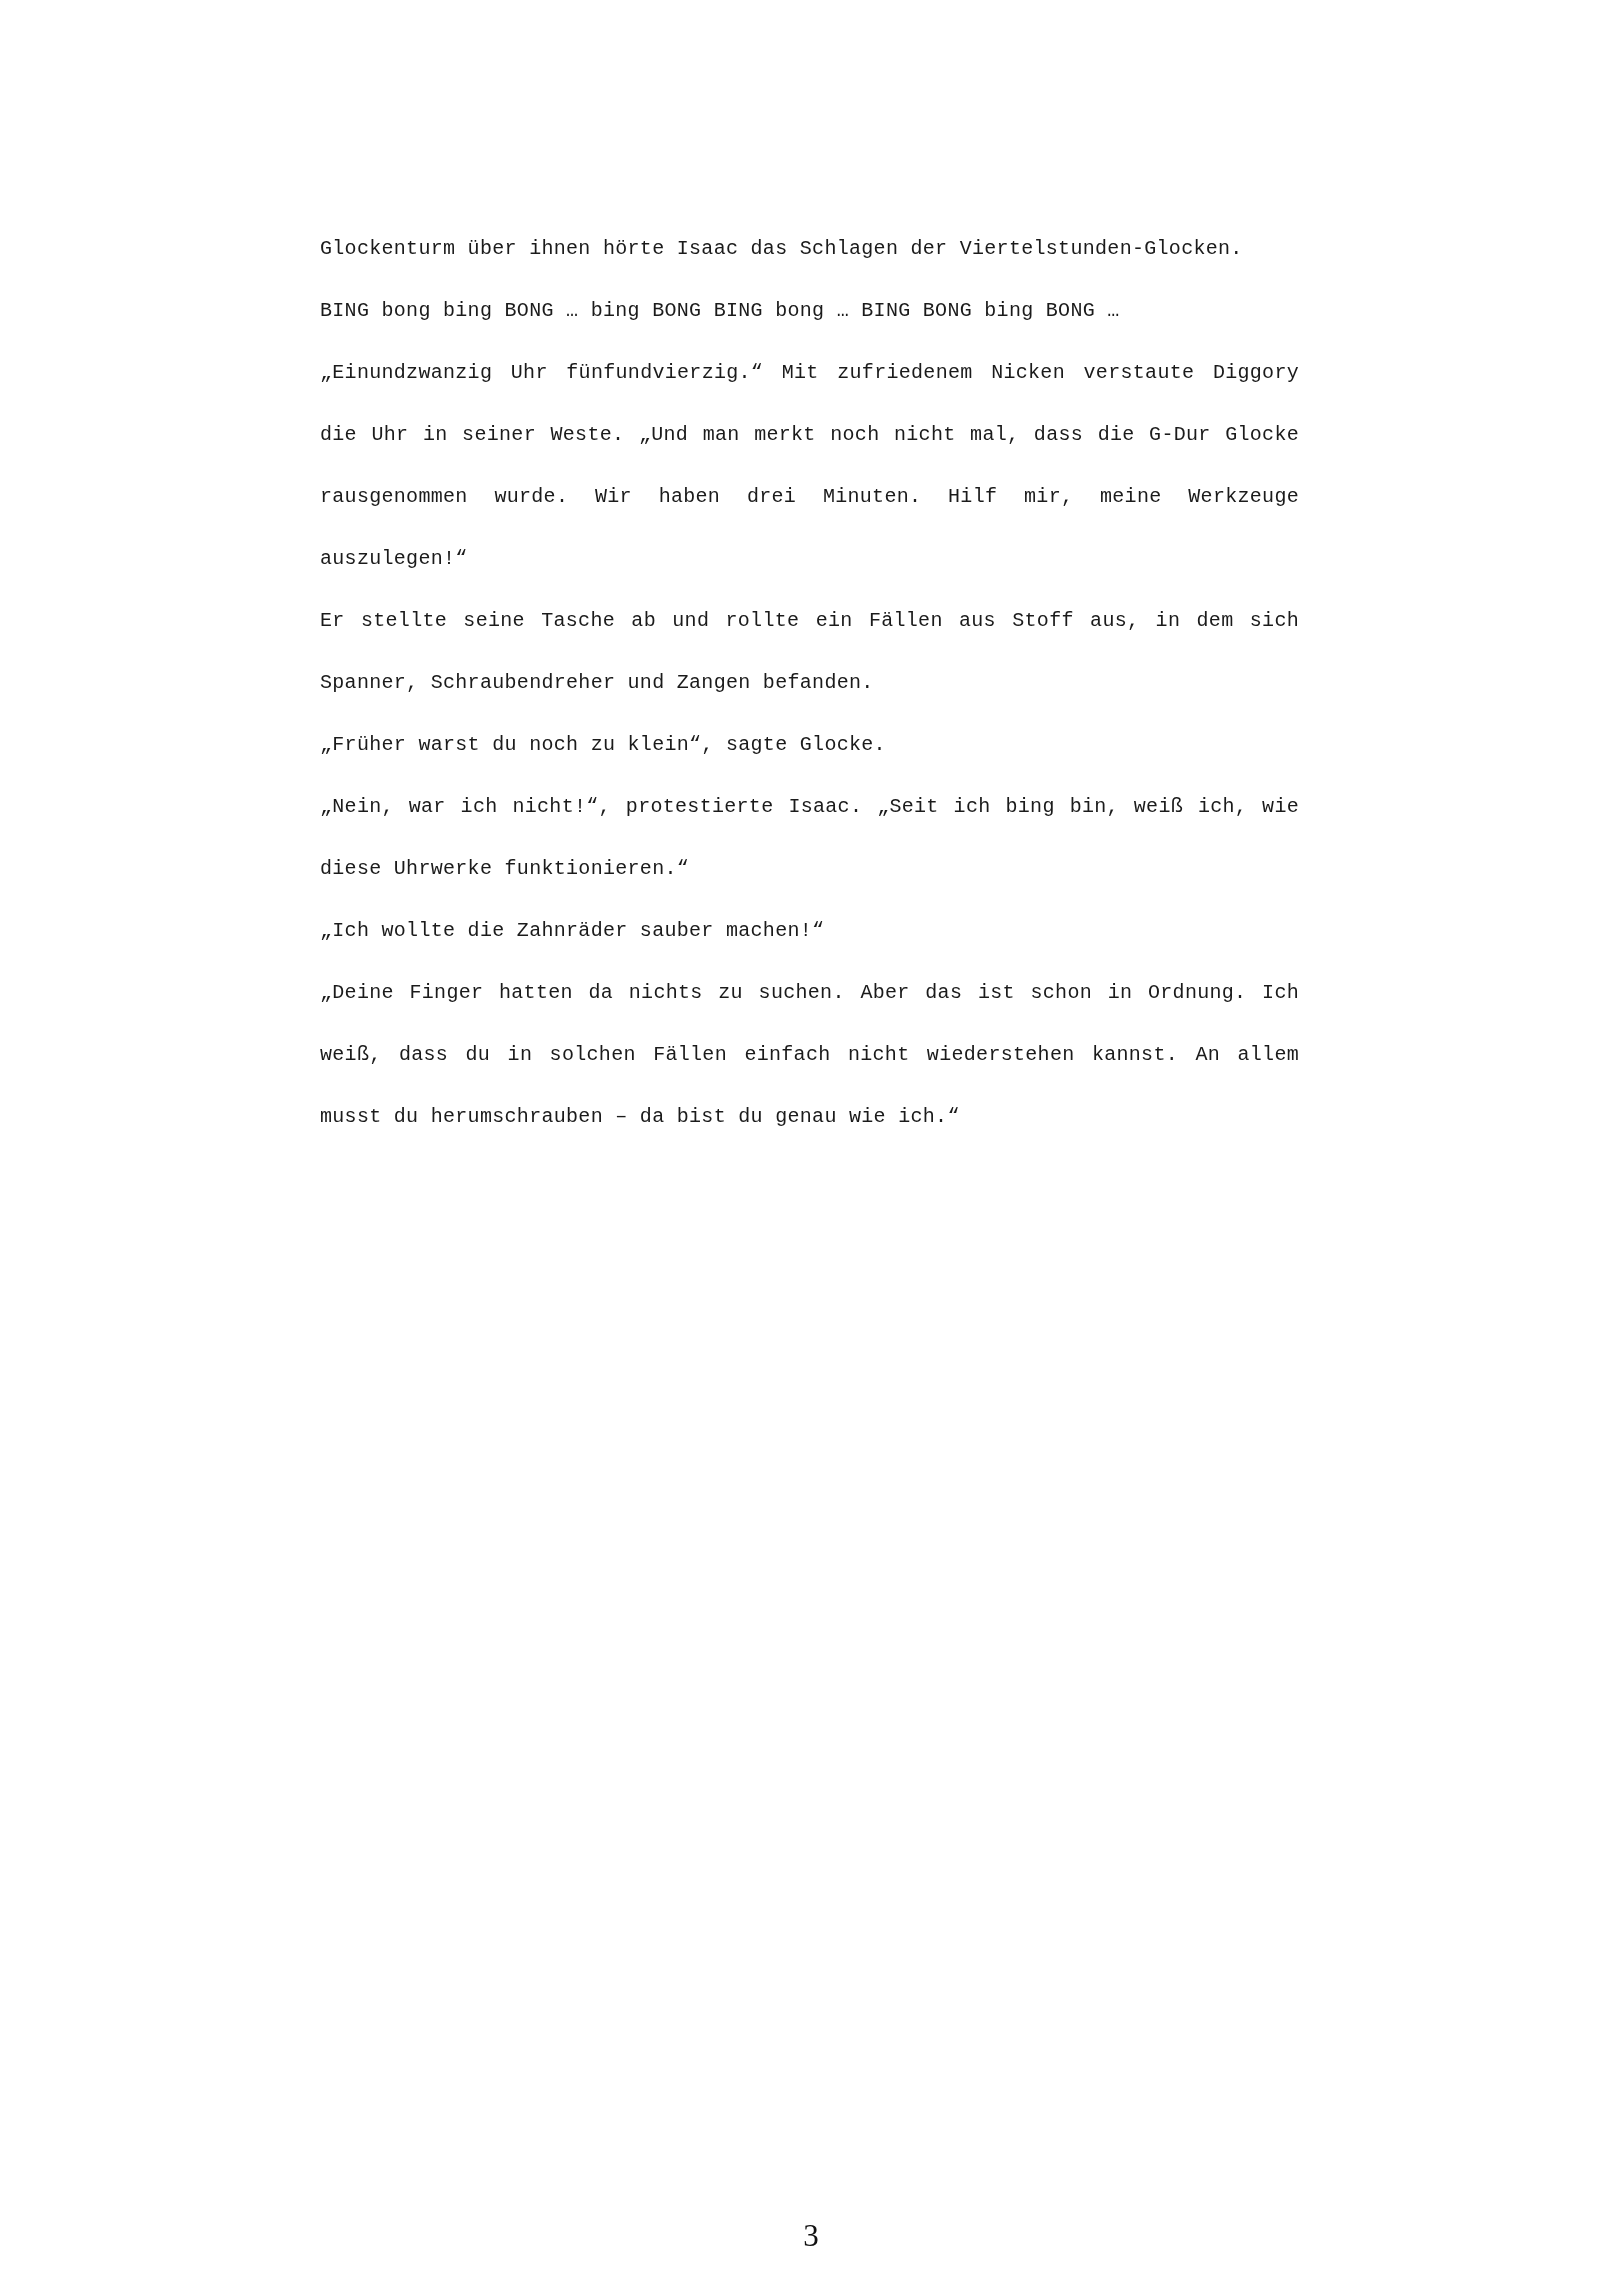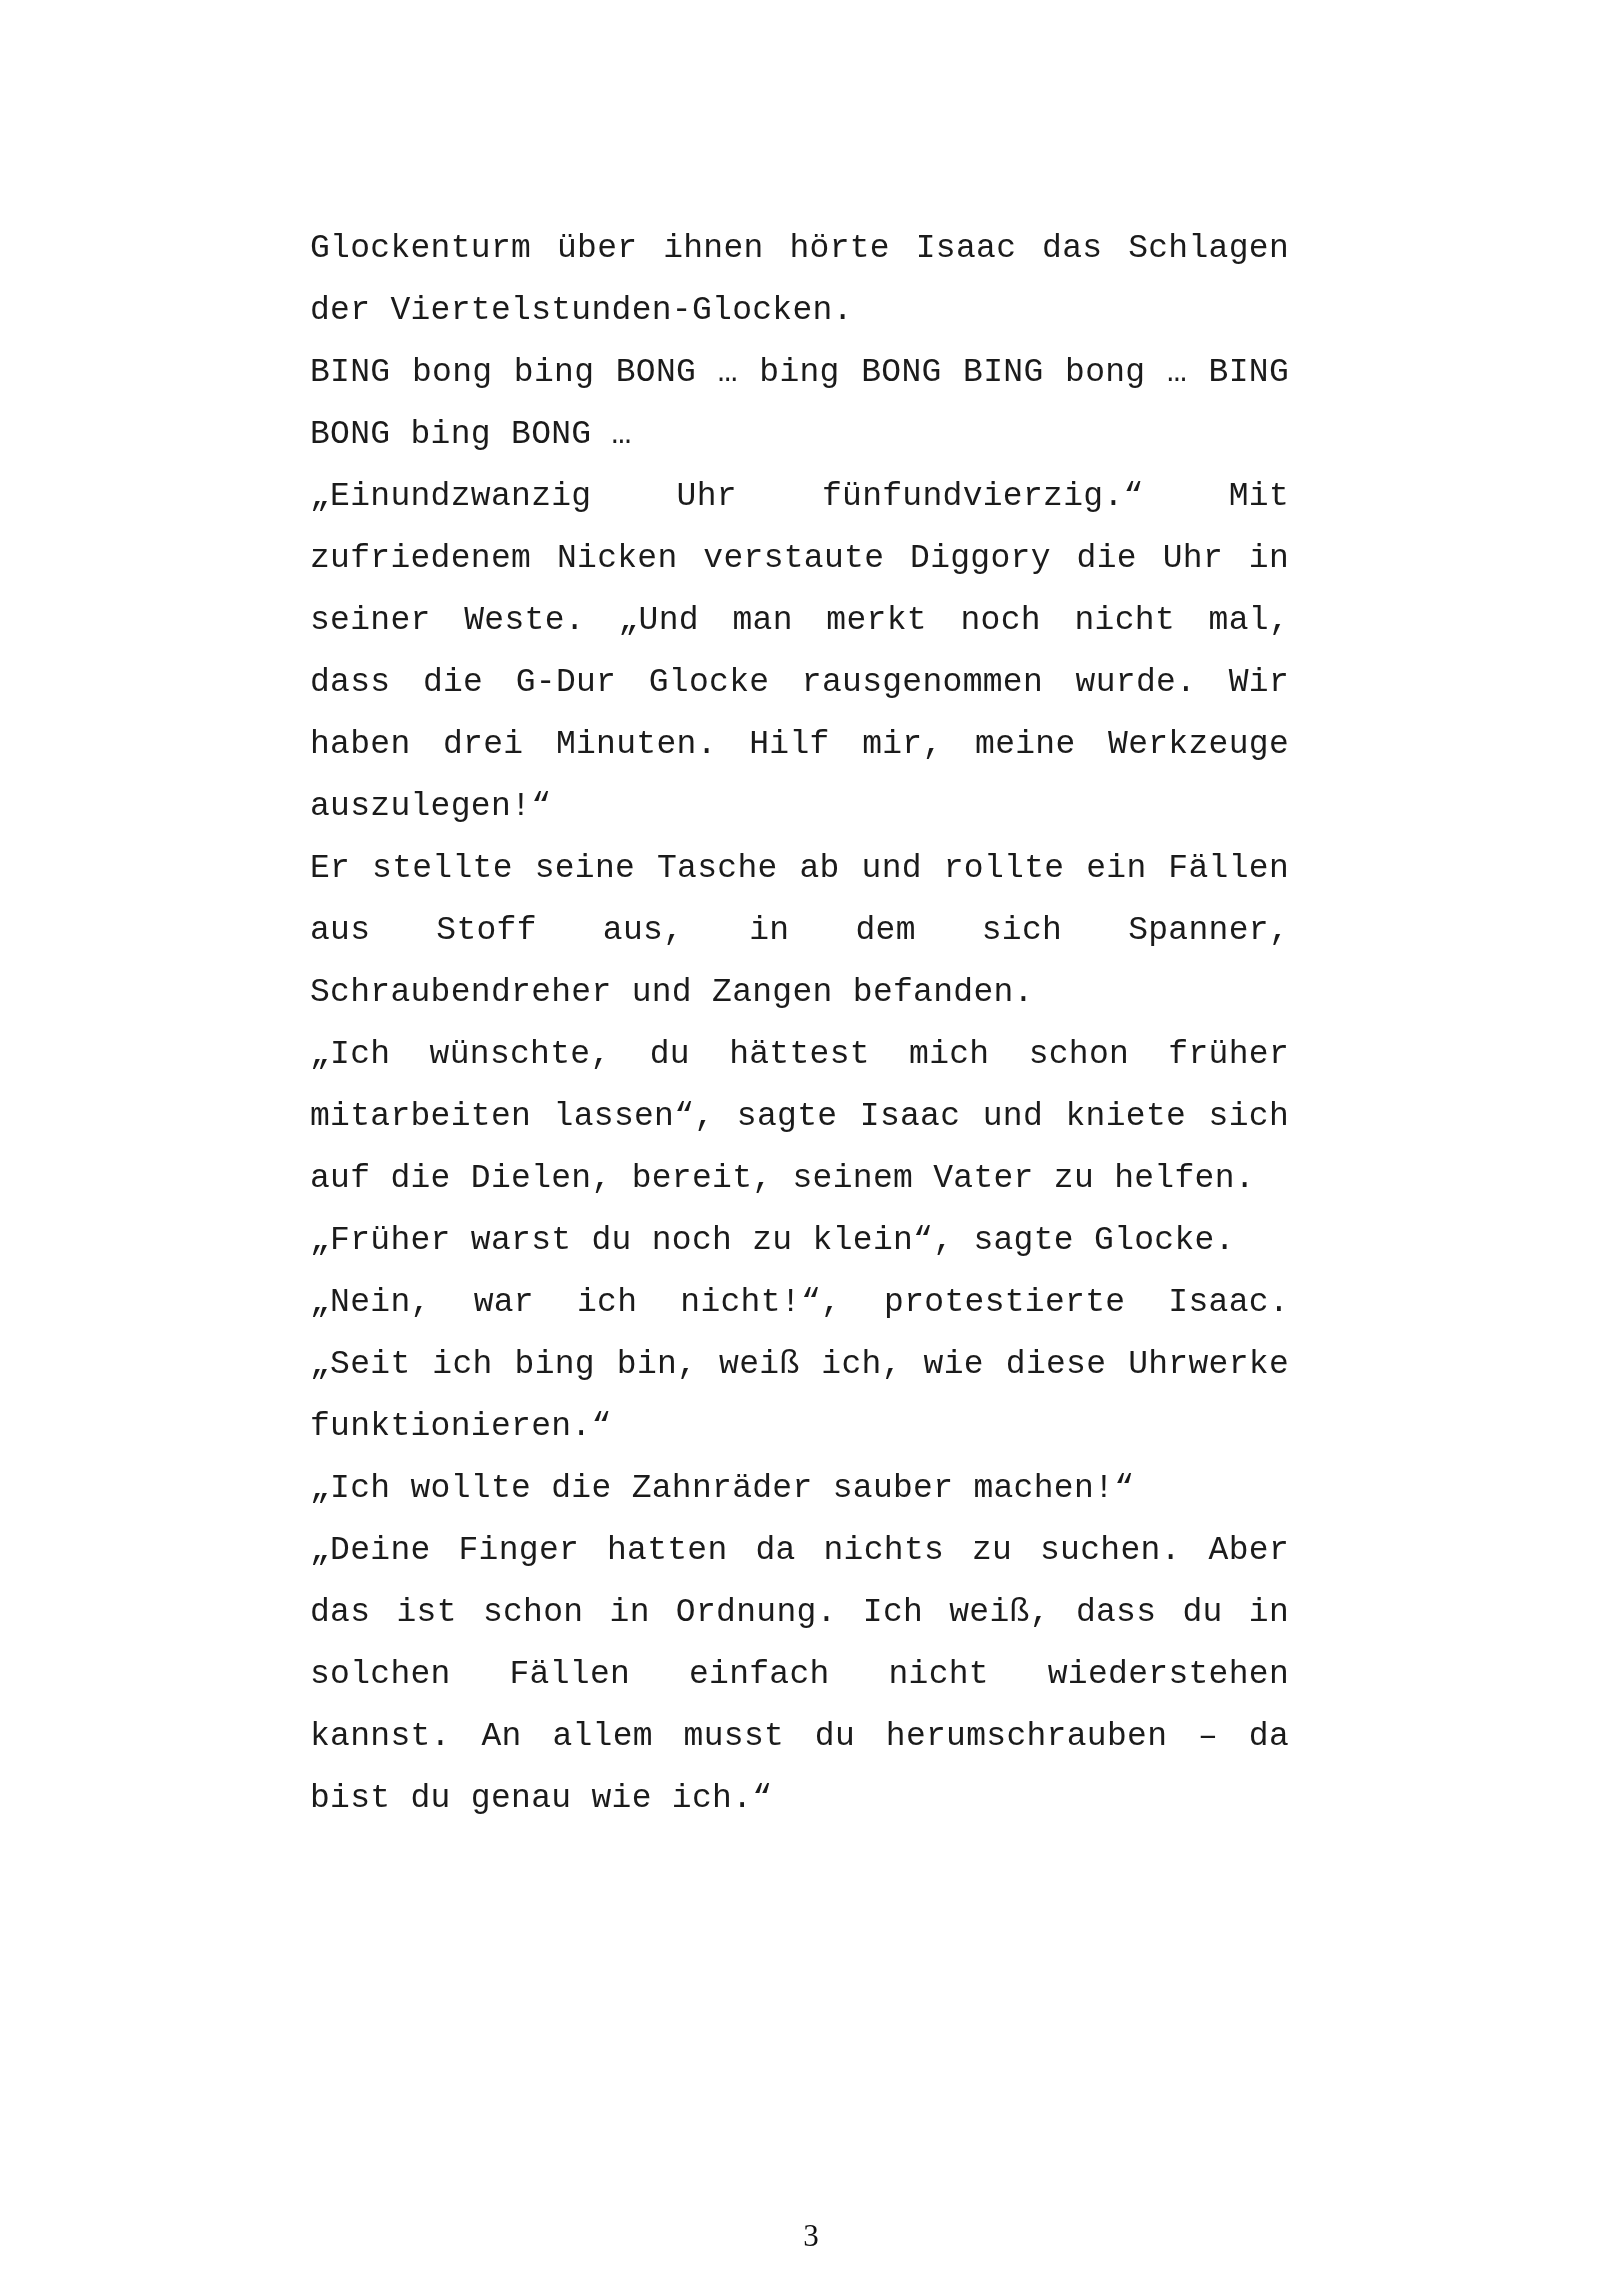--- a/index.html
+++ b/index.html
@@ -13,25 +13,25 @@
     position: relative;
     overflow: hidden;
   }
   .page {
     position: absolute;
     inset: 0;
     background: #ffffff;
   }
   .text-block {
     position: absolute;
-    left: 310px;
+    left: 320px;
     top: 218px;
     width: 979px;
     font-family: "Liberation Mono", "DejaVu Sans Mono", monospace;
-    font-size: 33px;
+    font-size: 20px;
     line-height: 62px;
     color: #1b1b1b;
     text-align: justify;
     letter-spacing: 0.3px;
   }
   .text-block p {
     margin: 0;
     padding: 0;
   }
   .text-block p:after {
@@ -51,21 +51,20 @@
 </style>
 </head>
 <body>
 
 <div class="page">
   <div class="text-block">
     <p>Glockenturm über ihnen hörte Isaac das Schlagen der Viertelstunden-Glocken.</p>
     <p>BING bong bing BONG … bing BONG BING bong … BING BONG bing BONG …</p>
     <p>„Einundzwanzig Uhr fünfundvierzig.“ Mit zufriedenem Nicken verstaute Diggory die Uhr in seiner Weste. „Und man merkt noch nicht mal, dass die G-Dur Glocke rausgenommen wurde. Wir haben drei Minuten. Hilf mir, meine Werkzeuge auszulegen!“</p>
     <p>Er stellte seine Tasche ab und rollte ein Fällen aus Stoff aus, in dem sich Spanner, Schraubendreher und Zangen befanden.</p>
-    <p>„Ich wünschte, du hättest mich schon früher mitarbeiten lassen“, sagte Isaac und kniete sich auf die Dielen, bereit, seinem Vater zu helfen.</p>
     <p>„Früher warst du noch zu klein“, sagte Glocke.</p>
     <p>„Nein, war ich nicht!“, protestierte Isaac. „Seit ich bing bin, weiß ich, wie diese Uhrwerke funktionieren.“</p>
     <p>„Ich wollte die Zahnräder sauber machen!“</p>
     <p>„Deine Finger hatten da nichts zu suchen. Aber das ist schon in Ordnung. Ich weiß, dass du in solchen Fällen einfach nicht wiederstehen kannst. An allem musst du herumschrauben – da bist du genau wie ich.“</p>
   </div>
   <div class="page-number">3</div>
 </div>
 
 
 </body></html>

